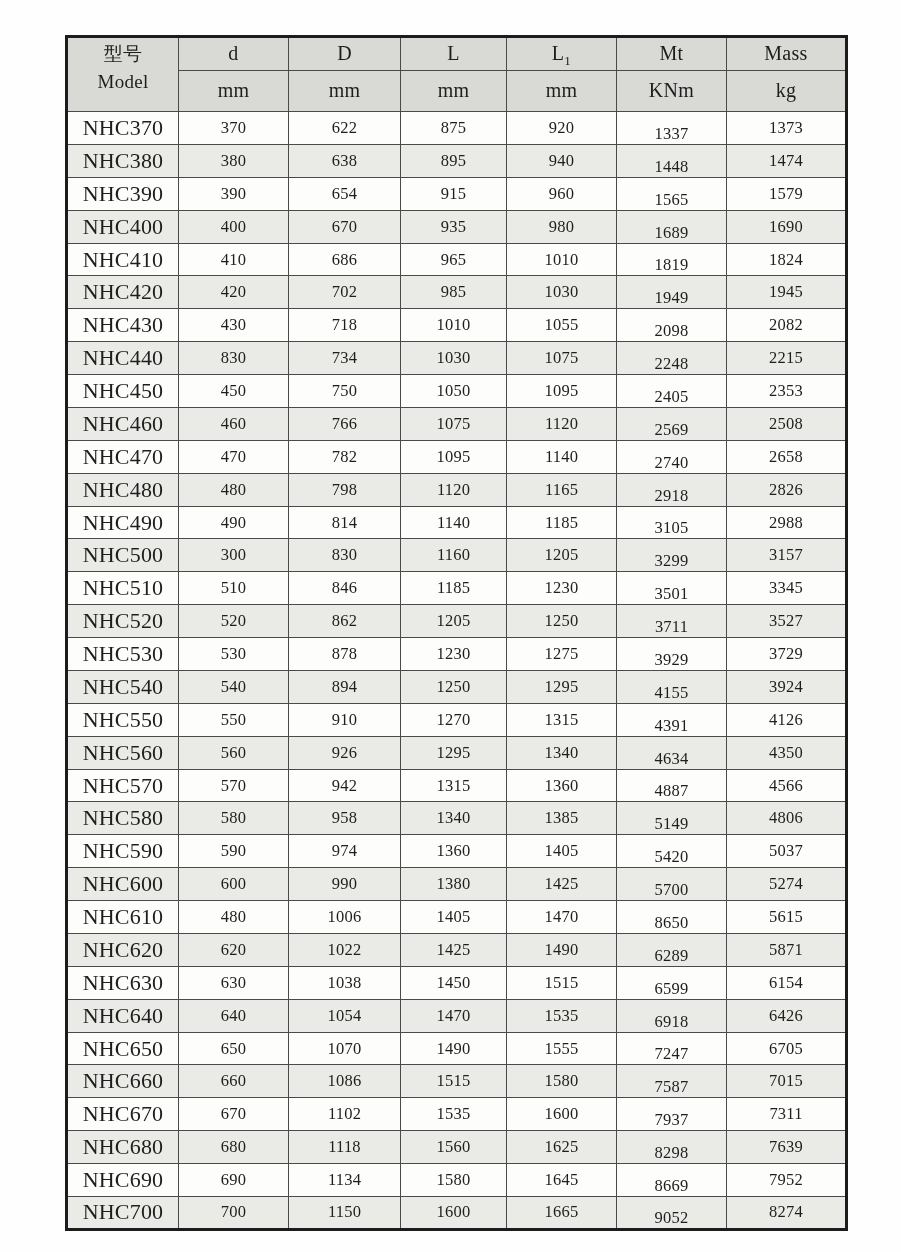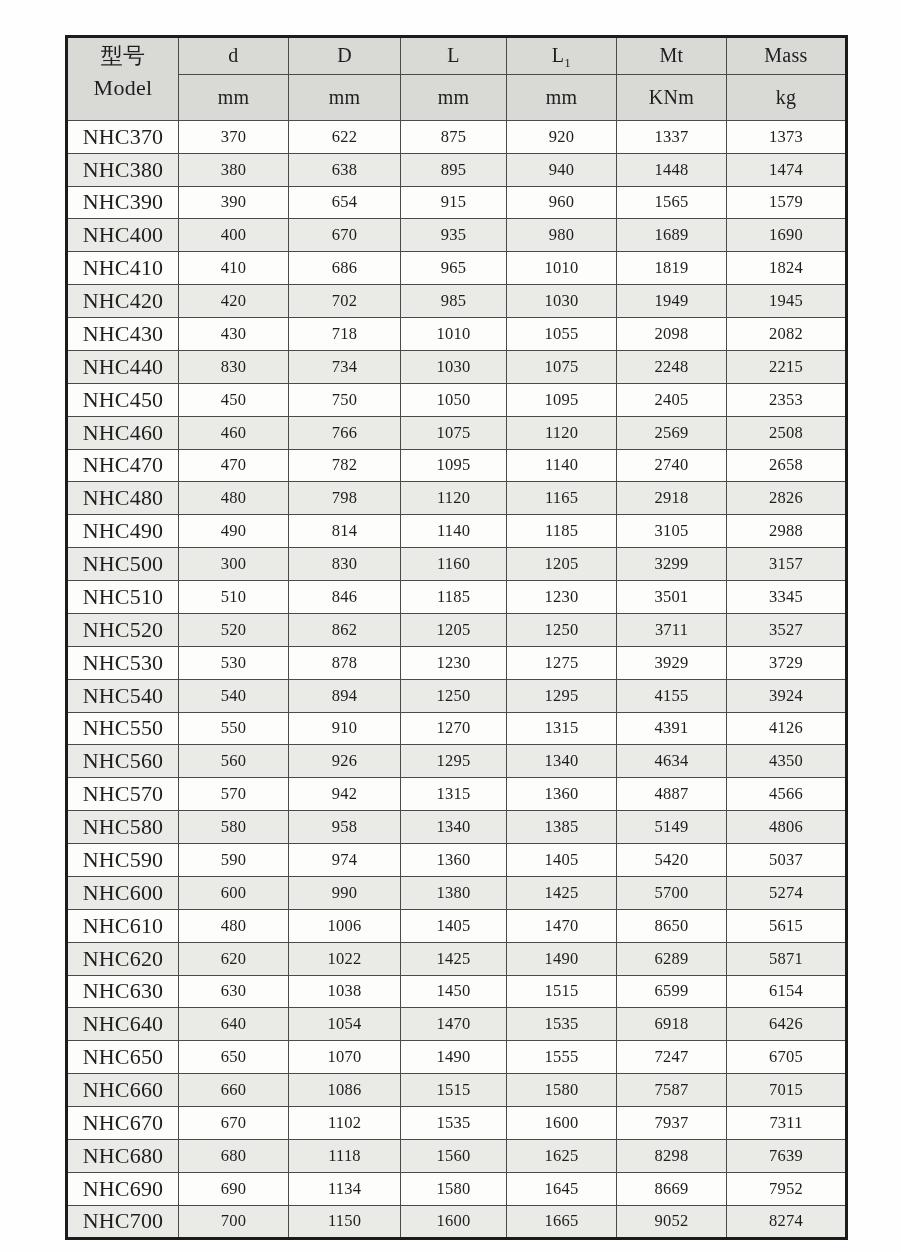--- a/index.html
+++ b/index.html
@@ -41,40 +41,40 @@
     overflow: hidden;
   }
   thead th {
     background: var(--header-bg);
     font-size: 20px;
     letter-spacing: 0.3px;
   }
   thead tr.labels-row th { height: 31px; }
   thead tr.units-row th { height: 38px; text-align: center; }
   th.model-th {
-    font-size: 22px;
+    font-size: 19px;
     line-height: 1.45;
     padding: 2px 0 16px 0;
   }
   th sub {
     font-size: 13px;
     line-height: 0;
   }
   tbody td {
     height: 32.88px;
     font-size: 16.5px;
     background: var(--row-bg);
     vertical-align: middle;
     letter-spacing: 0.2px;
   }
   tbody tr.stripe td { background: var(--stripe-bg); }
   tbody td.col-model { font-size: 22px; }
   tbody td.col-mt {
     vertical-align: bottom;
-    padding-bottom: 6px;
+    padding-bottom: 0;
   }
 </style>
 </head>
 <body>
 
 <div class="page">
   <table class="spec-table">
     <colgroup>
       <col style="width:112px">
       <col style="width:110px">

